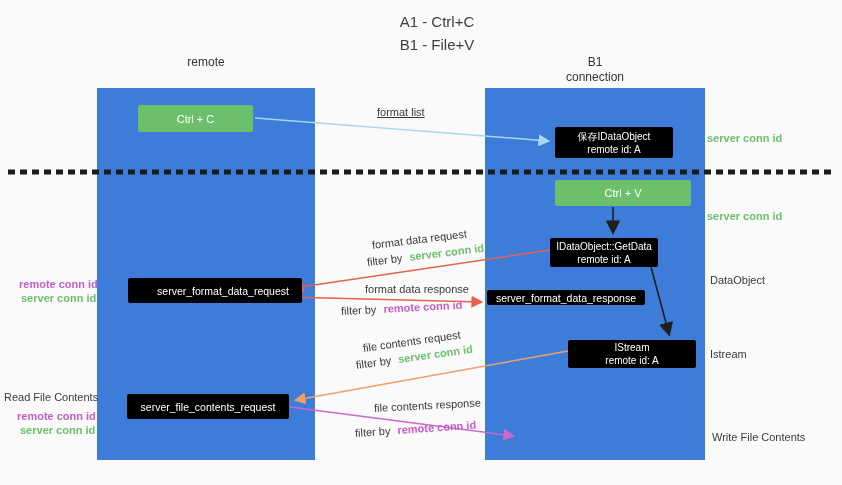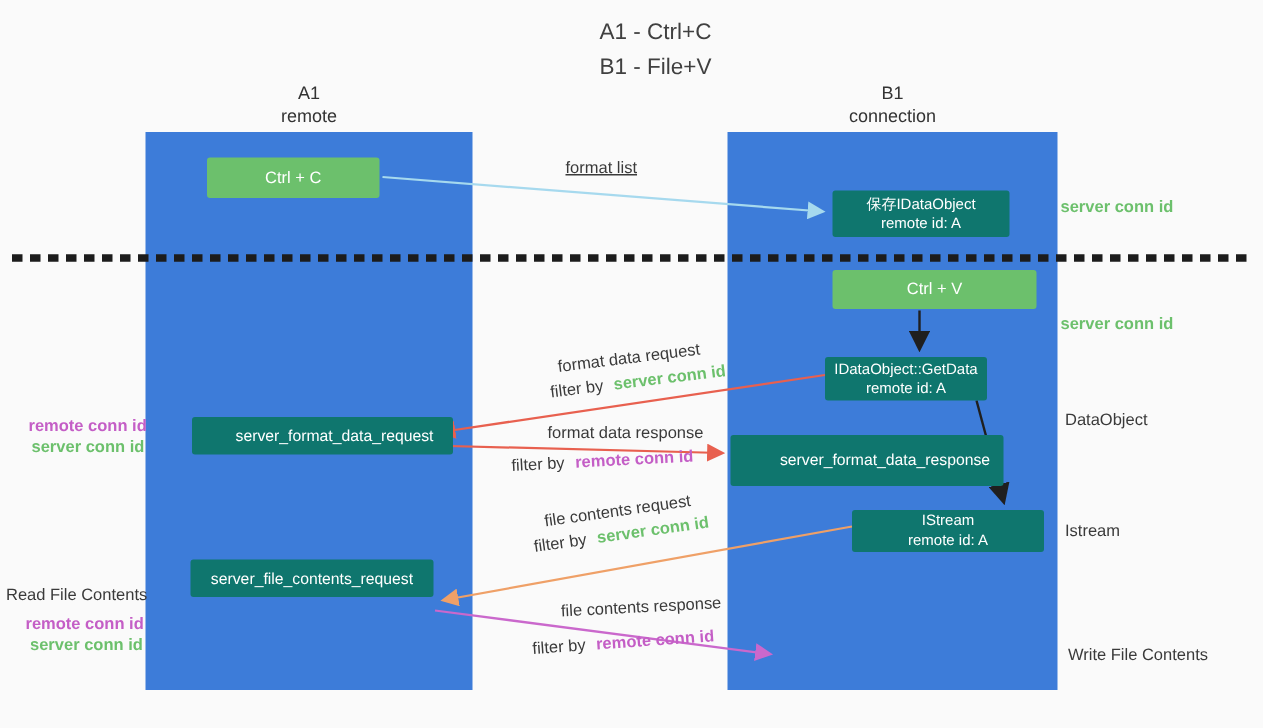--- a/index.html
+++ b/index.html
@@ -7,42 +7,41 @@
   .title{position:absolute;top:11px;left:16px;width:100%;text-align:center;font-size:15px;color:#404040;line-height:1.5;}
   .lane{position:absolute;top:88px;height:372px;background:#3d7cd9;}
   .lane-a{left:97px;width:218px;}
   .lane-b{left:485px;width:220px;}
   .lane-header{position:absolute;top:55px;text-align:center;font-size:12px;color:#333;line-height:1.25;}
   .lane-header.a{left:97px;width:218px;}
   .lane-header.b{left:485px;width:220px;}
   svg#arrows{position:absolute;left:0;top:0;width:842px;height:485px;pointer-events:none;}
   .box{position:absolute;display:flex;align-items:center;justify-content:center;color:#fff;text-align:center;border-radius:2px;}
   .box.green{background:#6cc06c;font-size:11px;}
-  .box.orange{background:#0f766e;}
+  .box.orange{background:#000000;}
   .box .two-line{line-height:1.3;font-size:10px;}
   .box.single{font-size:10.5px;}
   .side-label{position:absolute;font-size:11px;white-space:nowrap;}
   .green-text{color:#6cc06c;font-weight:bold;}
   .magenta-text{color:#c45ec6;font-weight:bold;}
   .dark-text{color:#3a3a3a;}
   .arrow-label{position:absolute;font-size:11px;color:#3a3a3a;white-space:nowrap;transform-origin:left center;}
   .arrow-label .tail{margin-left:4px;}
 </style>
 </head>
 <body>
 
 <div id="canvas">
 
   <div class="title">
     <div>A1 - Ctrl+C</div>
     <div>B1 - File+V</div>
   </div>
 
   <div class="lane-header a">
-    <div>A1</div>
     <div>remote</div>
   </div>
   <div class="lane-header b">
     <div>B1</div>
     <div>connection</div>
   </div>
 
   <div class="lane lane-a"></div>
   <div class="lane lane-b"></div>
 
@@ -94,32 +93,32 @@
     <span class="two-line">
       <span>IDataObject::GetData</span><br>
       <span>remote id: A</span>
     </span>
   </div>
 
   <div class="box orange single" style="left:128px;top:278px;width:158px;height:25px;padding-left:16px;">
     <span>server_format_data_request</span>
   </div>
 
-  <div class="box orange single" style="left:487px;top:290px;width:158px;height:34px;padding-left:24px;">
+  <div class="box orange single" style="left:487px;top:290px;width:158px;height:15px;">
     <span>server_format_data_response</span>
   </div>
 
   <div class="box orange" style="left:568px;top:340px;width:128px;height:28px;">
     <span class="two-line">
       <span>IStream</span><br>
       <span>remote id: A</span>
     </span>
   </div>
 
-  <div class="box orange single" style="left:127px;top:373px;width:162px;height:25px;">
+  <div class="box orange single" style="left:127px;top:394px;width:162px;height:25px;">
     <span>server_file_contents_request</span>
   </div>
 
 
   <div class="side-label green-text" style="left:707px;top:132px;">server conn id</div>
   <div class="side-label green-text" style="left:707px;top:210px;">server conn id</div>
   <div class="side-label dark-text" style="left:710px;top:245px;margin-top:29px;">DataObject</div>
   <div class="side-label dark-text" style="left:710px;top:348px;">Istream</div>
   <div class="side-label dark-text" style="left:712px;top:431px;">Write File Contents</div>
 

